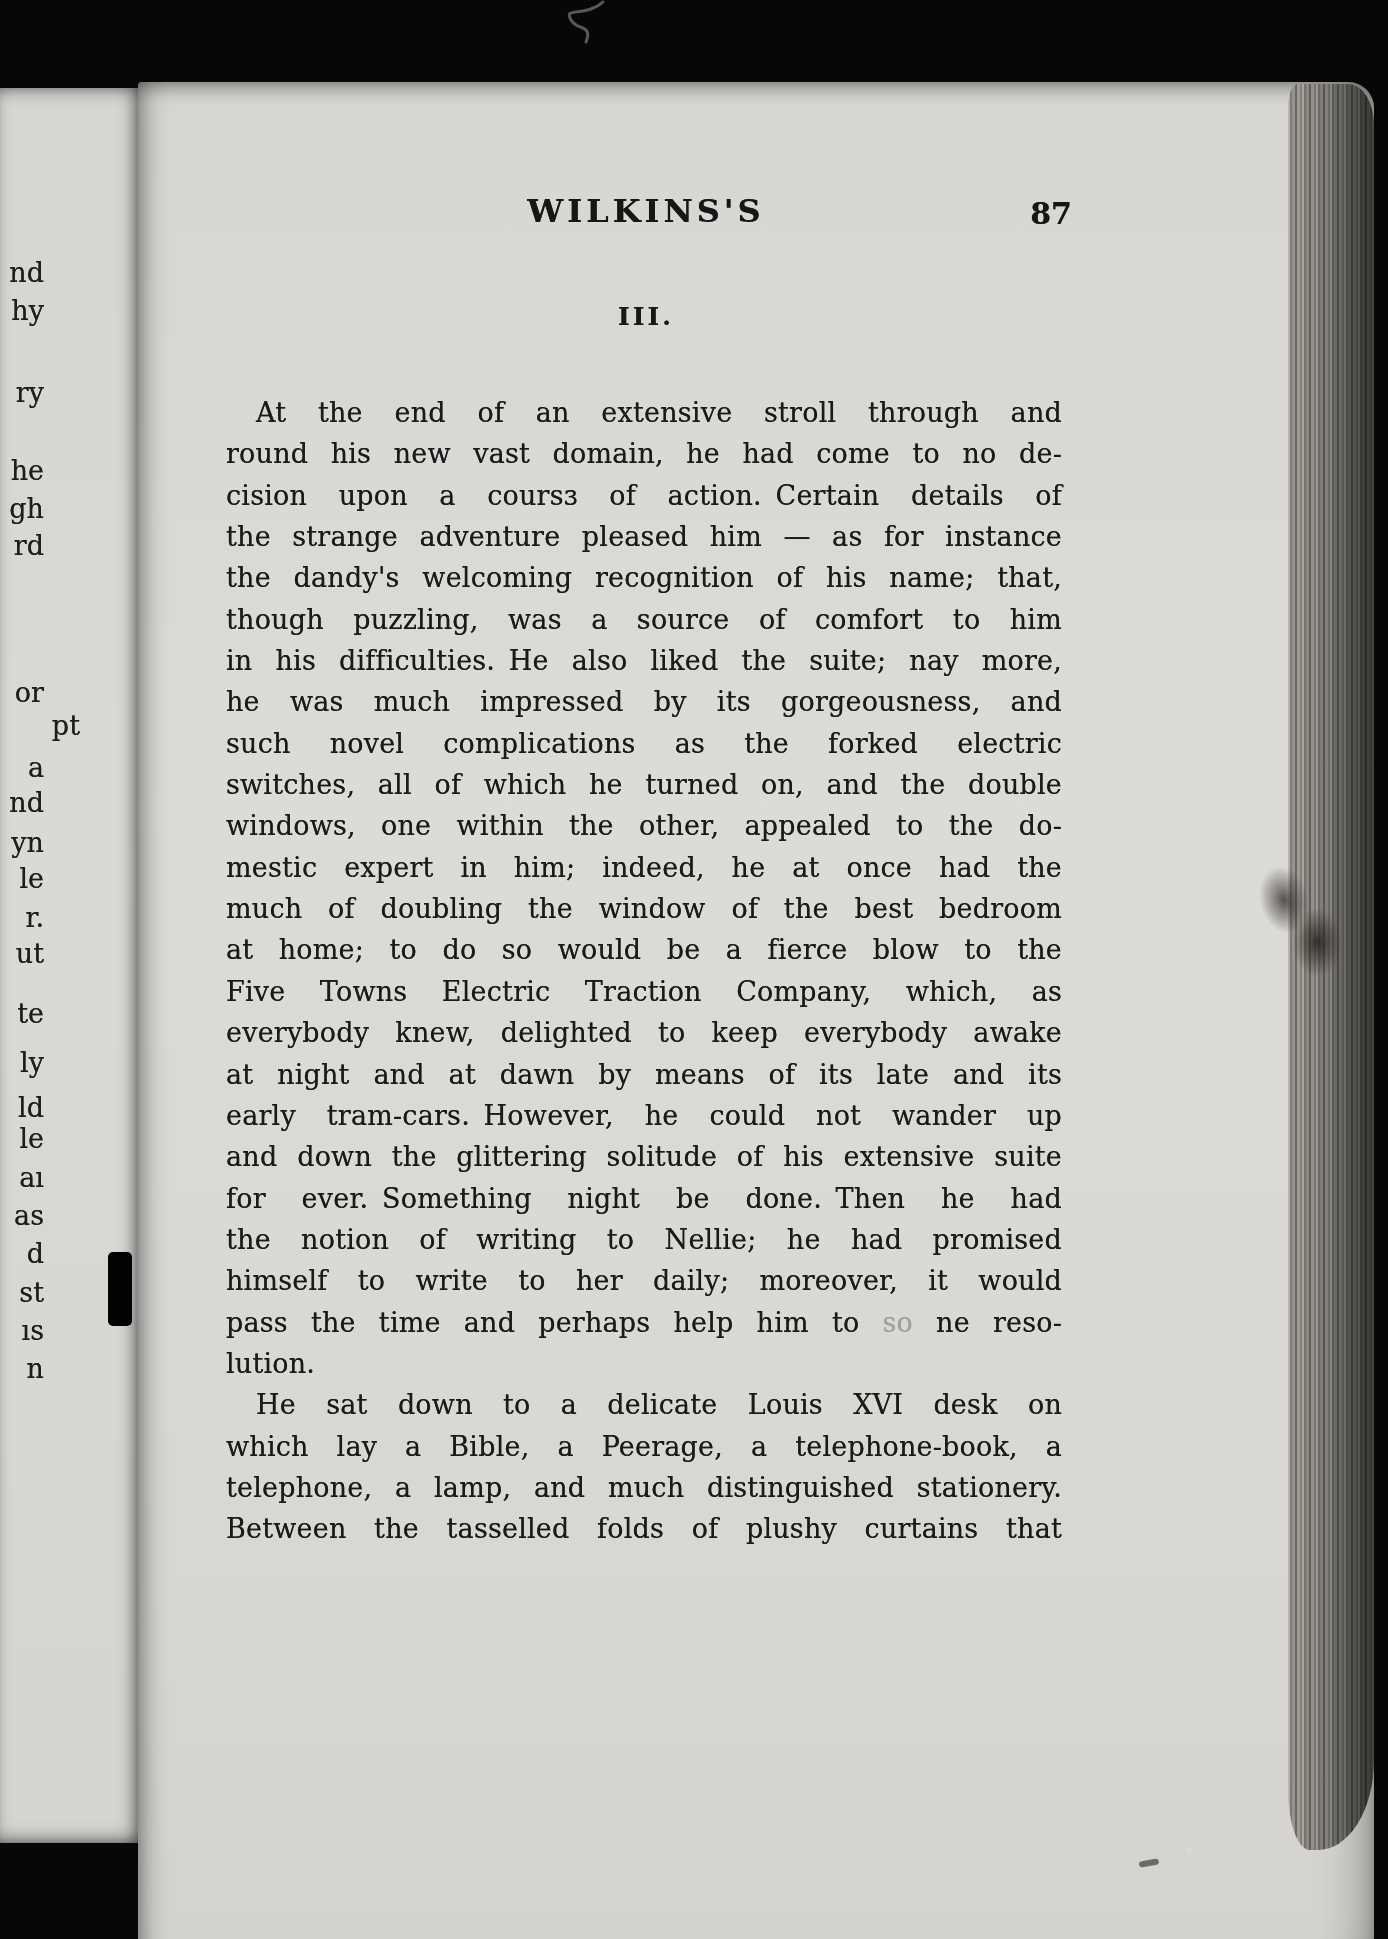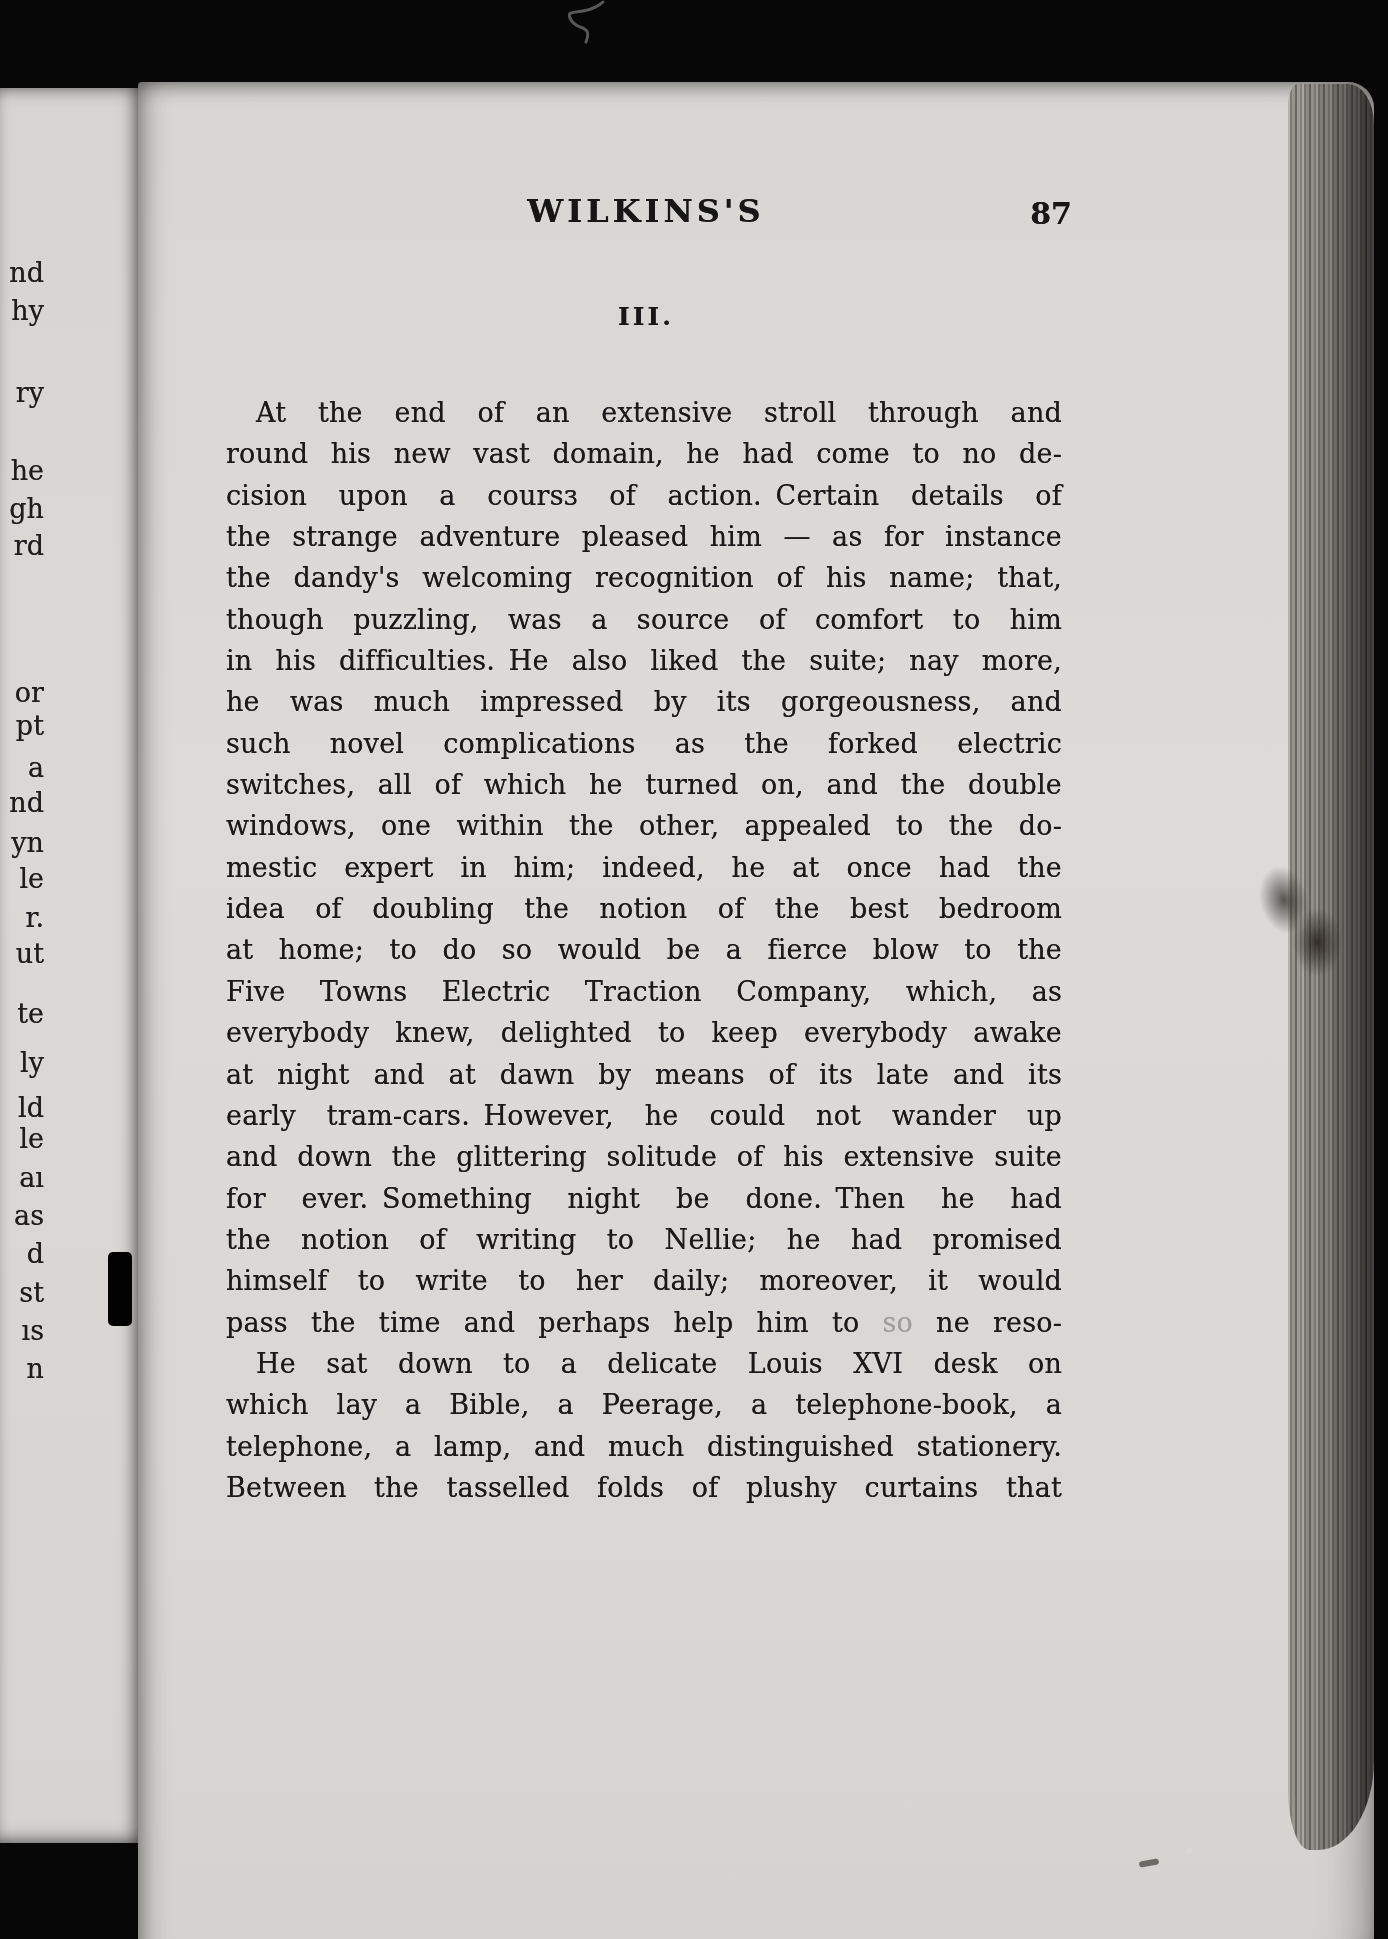--- a/index.html
+++ b/index.html
@@ -98,21 +98,21 @@
   </svg>
 
   <div class="left-strip">
       <div class="frag" style="top: 170px;">nd</div>
       <div class="frag" style="top: 208px;">hy</div>
       <div class="frag" style="top: 290px;">ry</div>
       <div class="frag" style="top: 368px;">he</div>
       <div class="frag" style="top: 406px;">gh</div>
       <div class="frag" style="top: 443px;">rd</div>
       <div class="frag" style="top: 590px;">or</div>
-      <div class="frag" style="top: 623px;">pt</div>
+      <div class="frag" style="top: 623px; margin-left: 36px;">pt</div>
       <div class="frag" style="top: 665px;">a</div>
       <div class="frag" style="top: 700px;">nd</div>
       <div class="frag" style="top: 740px;">yn</div>
       <div class="frag" style="top: 776px;">le</div>
       <div class="frag" style="top: 815px;">r.</div>
       <div class="frag" style="top: 851px;">ut</div>
       <div class="frag" style="top: 911px;">te</div>
       <div class="frag" style="top: 960px;">ly</div>
       <div class="frag" style="top: 998px; margin-top: 7px;">ld</div>
       <div class="frag" style="top: 1036px;">le</div>
@@ -143,31 +143,32 @@
         <div class="line">cision upon a coursɜ of action. Certain details of</div>
         <div class="line">the strange adventure pleased him — as for instance</div>
         <div class="line">the dandy's welcoming recognition of his name; that,</div>
         <div class="line">though puzzling, was a source of comfort to him</div>
         <div class="line">in his difficulties. He also liked the suite; nay more,</div>
         <div class="line">he was much impressed by its gorgeousness, and</div>
         <div class="line">such novel complications as the forked electric</div>
         <div class="line">switches, all of which he turned on, and the double</div>
         <div class="line">windows, one within the other, appealed to the do-</div>
         <div class="line">mestic expert in him; indeed, he at once had the</div>
-        <div class="line">idea of doubling the notion of the best bedroom</div>
+        <div class="line">much of doubling the window of the best bedroom</div>
         <div class="line">at home; to do so would be a fierce blow to the</div>
         <div class="line">Five Towns Electric Traction Company, which, as</div>
         <div class="line">everybody knew, delighted to keep everybody awake</div>
         <div class="line">at night and at dawn by means of its late and its</div>
         <div class="line">early tram-cars. However, he could not wander up</div>
         <div class="line">and down the glittering solitude of his extensive suite</div>
         <div class="line">for ever. Something night be done. Then he had</div>
         <div class="line">the notion of writing to Nellie; he had promised</div>
         <div class="line">himself to write to her daily; moreover, it would</div>
         <div class="line"><span>pass the time and perhaps help him to </span><span class="faint">so</span><span> ne reso-</span></div>
+        <div class="line no-just">lution.</div>
         <div class="line indent">He sat down to a delicate Louis XVI desk on</div>
         <div class="line">which lay a Bible, a Peerage, a telephone-book, a</div>
         <div class="line">telephone, a lamp, and much distinguished stationery.</div>
         <div class="line">Between the tasselled folds of plushy curtains that</div>
       </div>
 
   </div>
 
   <div class="edge-smudge"></div>
 

